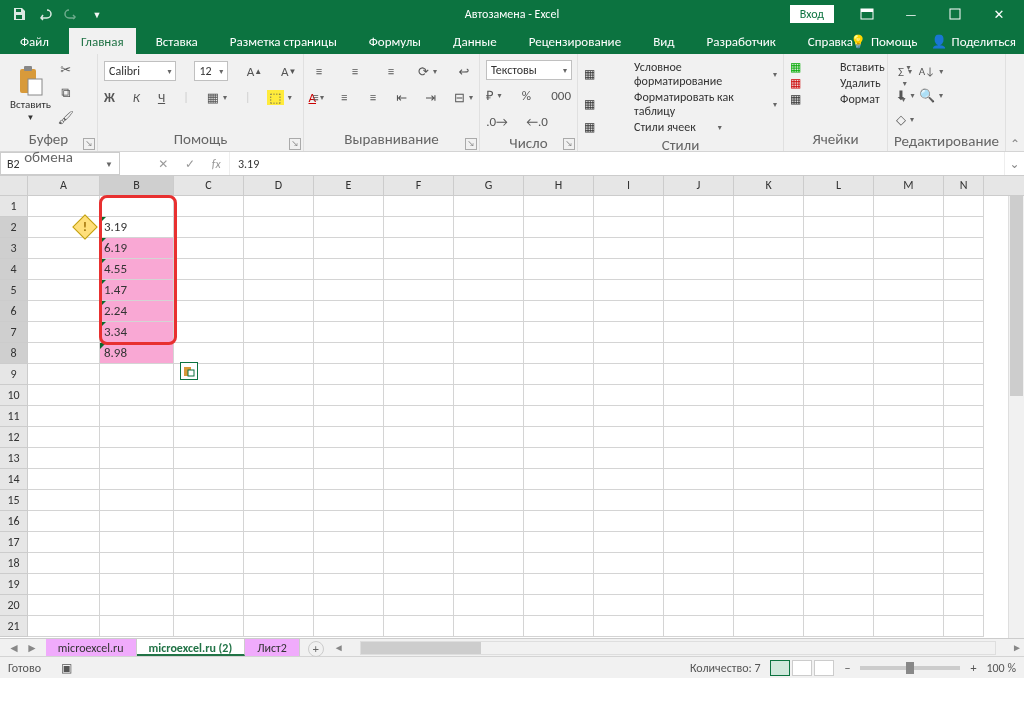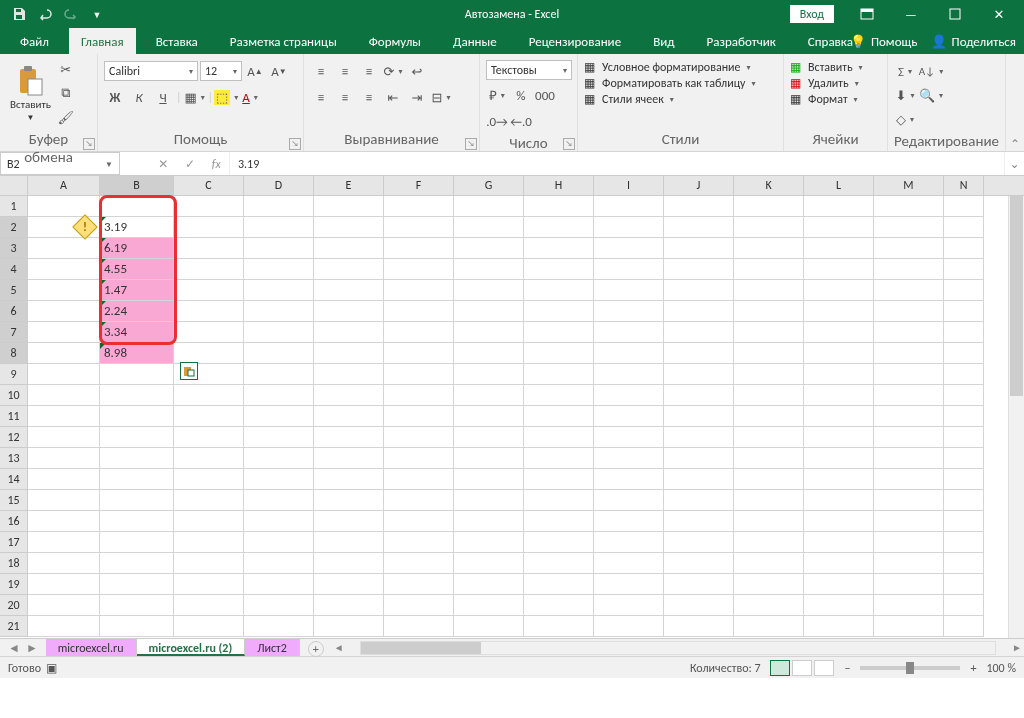--- a/index.html
+++ b/index.html
@@ -22,21 +22,21 @@
 .ribbon-right .ri { display: flex; align-items: center; gap: 4px; }
 
 
 .ribbon { background: #f1f1f1; height: 98px; display: flex; border-bottom: 1px solid #d4d4d4; }
 .group { border-right: 1px solid #e0e0e0; display: flex; flex-direction: column; padding: 4px 6px 2px; position: relative; }
 .group-body { flex: 1; display: flex; }
 .group-label { text-align: center; font-size: 15px; color: #666; padding: 2px 0 1px; position: relative; }
 .dlg { position: absolute; right: 2px; bottom: 1px; width: 12px; height: 12px; border: 1px solid #aaa; font-size: 8px; line-height: 9px; text-align: center; color: #888; }
 .btncol { display: flex; flex-direction: column; align-items: center; justify-content: center; gap: 1px; padding: 0 4px; }
 .smallbtn { width: 22px; height: 22px; display: flex; align-items: center; justify-content: center; font-size: 13px; color: #555; }
-.row { display: flex; align-items: center; gap: 2px; }
+.row { display: flex; align-items: center; gap: 18px; }
 .col3 { display: flex; flex-direction: column; gap: 2px; }
 .combo { border: 1px solid #c0c0c0; background: #fff; height: 20px; font-size: 12px; padding: 0 4px; display: flex; align-items: center; justify-content: space-between; }
 .carets { font-size: 8px; color: #666; margin-left: 4px; }
 
 
 .fbar-wrap { display: flex; height: 24px; border-bottom: 1px solid #ccc; background: #fff; align-items: stretch; }
 .namebox { width: 120px; border: 1px solid #ccc; display: flex; align-items: center; padding: 0 6px; font-size: 12px; justify-content: space-between; }
 .fbar-btns { width: 80px; display: flex; align-items: center; justify-content: space-around; color: #999; border-right: 1px solid #eee; margin-left: 30px;}
 .fbar-input { flex: 1; display: flex; align-items: center; padding: 0 8px; font-size: 12px; }
 .fbar-exp { width: 20px; display:flex; align-items:center; justify-content:center; color:#888; border-left:1px solid #eee;}
@@ -708,21 +708,21 @@
   <div class="hscroll-bar">
     <div class="sb-arrow">◄</div>
     <div class="sb-track">
         <div class="sb-thumb" style="left:0;width:120px"></div>
       </div>
     <div class="sb-arrow">►</div>
   </div>
 </div>
 
 <div class="status">
-  <div class="row" style="gap:5px">
+  <div class="row" style="gap:20px">
     <span>Готово</span>
     <span>▣</span>
   </div>
   <div class="status-right">
     <span>Количество: 7</span>
     <div class="viewbtns">
       <div class="vb act"></div>
       <div class="vb"></div>
       <div class="vb"></div>
     </div>

